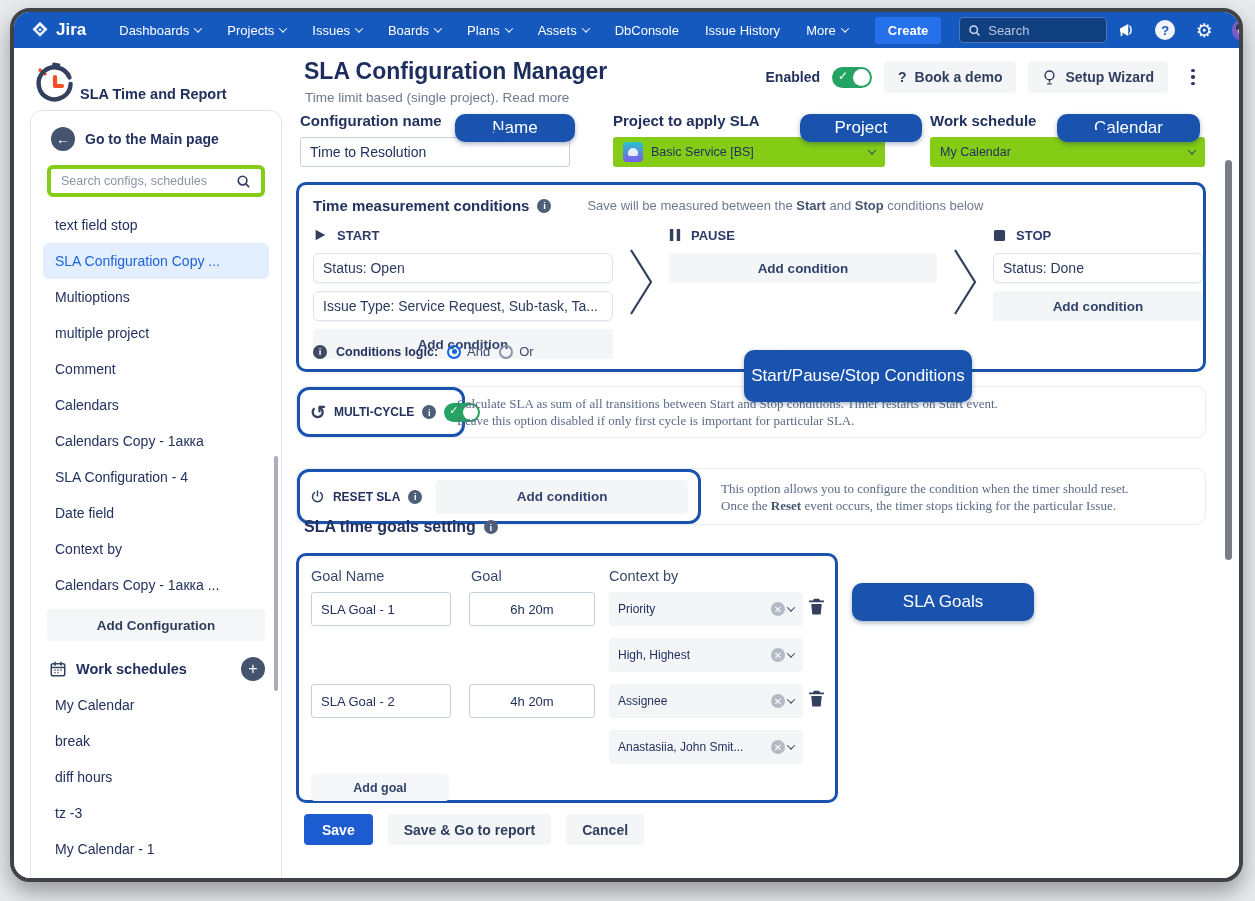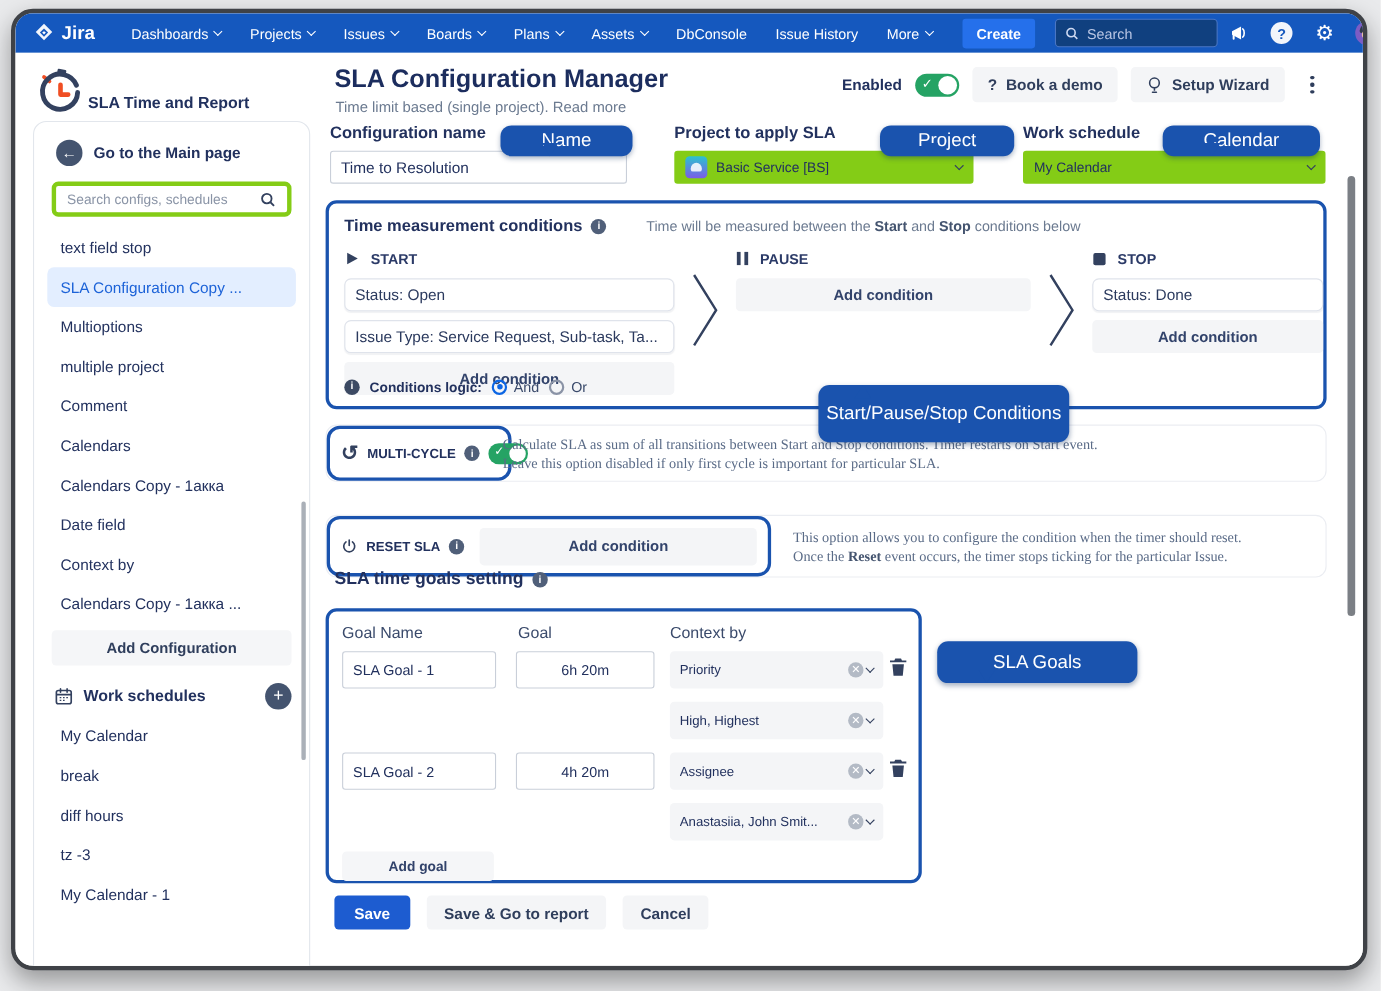--- a/index.html
+++ b/index.html
@@ -232,20 +232,21 @@
             </svg>
         </div>
         <div class="cfg-list">
           <div class="cfg-item">text field stop</div>
           <div class="cfg-item selected">SLA Configuration Copy ...</div>
           <div class="cfg-item">Multioptions</div>
           <div class="cfg-item">multiple project</div>
           <div class="cfg-item">Comment</div>
           <div class="cfg-item">Calendars</div>
           <div class="cfg-item">Calendars Copy - 1акка</div>
+          <div class="cfg-item">SLA Configuration - 4</div>
           <div class="cfg-item">Date field</div>
           <div class="cfg-item">Context by</div>
           <div class="cfg-item">Calendars Copy - 1акка ...</div>
         </div>
         <button class="add-config">Add Configuration</button>
         <div class="ws-header">
           <svg width="18" height="18" viewBox="0 0 24 24">
               <rect x="3" y="5" width="18" height="16" rx="2.5" fill="none" stroke="#33415f" stroke-width="2"></rect>
               <path d="M3 10h18" stroke="#33415f" stroke-width="2"></path>
               <path d="M8 3v4M16 3v4" stroke="#33415f" stroke-width="2" stroke-linecap="round"></path>
@@ -316,21 +317,21 @@
       </div>
 
       <div class="callout tail-down" style="left:159px; top:66px; width:120px; height:28px;">Name</div>
       <div class="callout tail-down" style="left:504px; top:66px; width:122px; height:28px;">Project</div>
       <div class="callout tail-down" style="left:761px; top:66px; width:143px; height:28px;">Calendar</div>
 
       <div class="cond-panel">
         <div class="cond-head">
           <span class="cond-title">Time measurement conditions</span>
           <span class="info-ic">i</span>
-          <span class="cond-hint"><span>Time will be measured between the </span><b>Start</b><span> and </span><b>Stop</b><span> conditions below</span></span>
+          <span class="cond-hint"><span>Save will be measured between the </span><b>Start</b><span> and </span><b>Stop</b><span> conditions below</span></span>
         </div>
         <div class="cond-cols">
           <div class="col-start">
             <div class="col-hdr">
               <svg width="14" height="14" viewBox="0 0 16 16">
                   <path d="M3 2l11 6-11 6V2z" fill="#33415f"></path>
                 </svg>
               <span>START</span>
             </div>
             <div class="chip">Status: Open</div>

